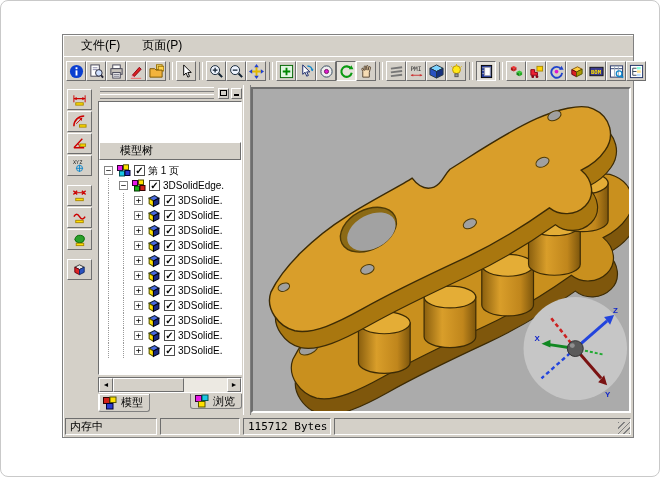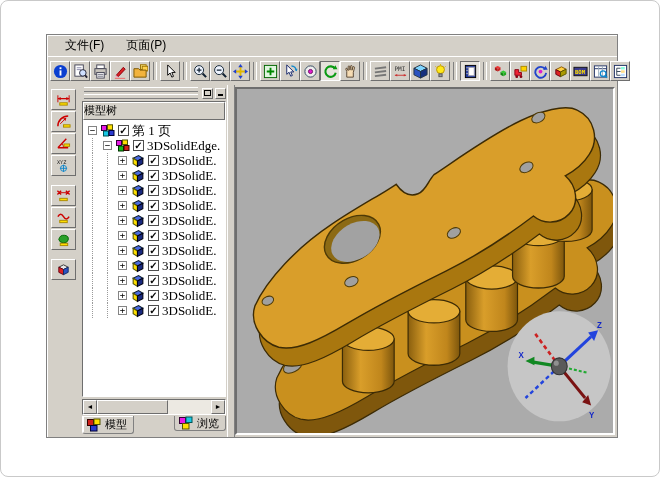--- a/index.html
+++ b/index.html
@@ -1,18 +1,18 @@
 <!DOCTYPE html>
 <html><head>
 <meta charset="utf-8">
 <style>
   html,body{margin:0;padding:0;background:#fff;}
   body{font-family:"Liberation Sans", sans-serif; -webkit-font-smoothing:none;}
   .canvas{position:relative;width:660px;height:477px;background:#fff;border:1px solid #c9c9c9;border-radius:8px;overflow:hidden;box-sizing:border-box;}
-  .window{position:absolute;left:45px;top:33px;width:572px;height:404px;background:#d4d0c8;border:1px solid #808080;box-shadow:inset 1px 1px 0 #ffffff;display:flex;flex-direction:column;box-sizing:border-box;}
+  .window{position:absolute;left:61px;top:33px;width:572px;height:404px;background:#d4d0c8;border:1px solid #808080;box-shadow:inset 1px 1px 0 #ffffff;display:flex;flex-direction:column;box-sizing:border-box;}
   
   .menubar{height:21px;display:flex;align-items:center;padding-left:10px;gap:6px;flex:none;}
   .menu-item{font-size:12px;color:#000;padding:2px 8px;cursor:default;}
   
   .toolbar{height:26px;display:flex;align-items:center;padding:1px 3px;flex:none;border-top:1px solid #fff;}
   .tb-btn{width:20px;height:20px;flex:none;display:flex;align-items:center;justify-content:center;background:#d4d0c8;border:1px solid;border-color:#ffffff #6e6e6e #6e6e6e #ffffff;box-sizing:border-box;}
   .tb-btn.pressed{border-color:#6e6e6e #ffffff #ffffff #6e6e6e;background:#e6e3dc;}
   .tb-sep{width:2px;height:18px;margin:0 3px;border-left:1px solid #808080;border-right:1px solid #ffffff;flex:none;}
   .ico{width:15px;height:15px;display:block;}
   .ico svg{width:15px;height:15px;display:block;}
@@ -23,30 +23,30 @@
   .sb-btn{width:25px;height:21px;flex:none;display:flex;align-items:center;justify-content:center;background:#d4d0c8;border:1px solid;border-color:#ffffff #6e6e6e #6e6e6e #ffffff;box-sizing:border-box;}
   
   .tree-panel{width:147px;flex:none;display:flex;flex-direction:column;padding:2px 1px 2px 2px;box-sizing:border-box;}
   .grip-row{height:12px;flex:none;display:flex;align-items:center;gap:2px;margin-bottom:2px;}
   .grips{flex:1;display:flex;flex-direction:column;gap:2px;padding:0 2px;}
   .grip-line{height:3px;border-top:1px solid #ffffff;border-bottom:1px solid #808080;}
   .mini-btn{width:11px;height:11px;flex:none;background:#d4d0c8;border:1px solid;border-color:#ffffff #6e6e6e #6e6e6e #ffffff;display:flex;align-items:center;justify-content:center;box-sizing:border-box;}
   .glyph-square{width:5px;height:4px;border:1px solid #000;}
   .glyph-minus{width:5px;height:2px;background:#000;margin-top:4px;}
   .panel-box{flex:1;border:1px solid;border-color:#6e6e6e #ffffff #ffffff #6e6e6e;background:#fff;display:flex;flex-direction:column;min-height:0;}
-  .panel-header{height:16px;flex:none;background:#d4d0c8;border:1px solid;border-color:#ffffff #6e6e6e #6e6e6e #ffffff;font-size:11px;line-height:15px;padding-left:0;color:#000;}
+  .panel-header{height:16px;flex:none;background:#d4d0c8;border:1px solid;border-color:#ffffff #6e6e6e #6e6e6e #ffffff;font-size:11px;line-height:15px;padding-left:20px;color:#000;margin-top:40px;}
   .tree{flex:1;overflow:hidden;background:#fff;padding:3px 0 0 2px;font-size:10px;}
   .trow{height:15px;display:flex;align-items:center;white-space:nowrap;}
   .guide{width:15px;height:15px;flex:none;position:relative;}
   .guide::before{content:"";position:absolute;left:7px;top:0;bottom:0;border-left:1px dotted #9a9a9a;}
   .exp{width:9px;height:9px;flex:none;border:1px solid #848484;background:#fff;font-size:9px;line-height:7px;text-align:center;color:#000;margin:0 3px;box-sizing:border-box;font-family:"DejaVu Sans Mono",monospace;}
   .titem-ico{width:16px;height:14px;flex:none;margin-right:2px;}
   .titem-ico svg{width:16px;height:14px;display:block;}
   .cb{width:11px;height:11px;flex:none;border:1px solid #4d4d4d;background:#fff;font-size:10px;line-height:10px;text-align:center;color:#000;margin-right:3px;box-sizing:border-box;font-weight:bold;}
-  .tlabel{font-size:13px;color:#000;font-family:Liberation Serif, serif;}
+  .tlabel{font-size:10px;color:#000;font-family:Liberation Sans, sans-serif;}
   
   .hscroll{height:14px;flex:none;margin-top:2px;display:flex;border:1px solid;border-color:#6e6e6e #ffffff #ffffff #6e6e6e;background:#ece9e2;}
   .scroll-btn{width:14px;height:100%;flex:none;background:#d4d0c8;border:1px solid;border-color:#ffffff #6e6e6e #6e6e6e #ffffff;font-size:7px;line-height:11px;text-align:center;color:#000;box-sizing:border-box;}
   .scroll-track{flex:1;position:relative;}
   .scroll-thumb{position:absolute;left:0;top:0;bottom:0;width:62%;background:#d4d0c8;border:1px solid;border-color:#ffffff #6e6e6e #6e6e6e #ffffff;box-sizing:border-box;}
   
   .tabs{height:19px;flex:none;display:flex;align-items:flex-start;padding-top:1px;justify-content:space-between;}
   .tab{height:15px;display:flex;align-items:center;gap:3px;padding:0 6px 0 3px;background:#d4d0c8;border:1px solid #808080;border-top:none;border-radius:0 0 3px 3px;font-size:11px;color:#000;box-sizing:border-box;}
   .tab.active{height:18px;border-left-color:#fff;box-shadow:1px 1px 0 #fff inset;}
   .tab .titem-ico{margin-right:0;}
@@ -723,15 +723,22 @@
             <circle cx="324" cy="262" r="8" fill="#5a5a5a" stroke="#333"></circle>
             <circle cx="321" cy="259" r="2.5" fill="#909090"></circle>
             <text class="axis-label" x="362" y="226">Z</text>
             <text class="axis-label" x="283" y="254">X</text>
             <text class="axis-label" x="354" y="311">Y</text>
           </g>
         </svg>
       </div>
     </div>
 
+    <div class="statusbar">
+      <div class="status-cell c1">内存中</div>
+      <div class="status-cell c2"></div>
+      <div class="status-cell c3">115712 Bytes</div>
+      <div class="status-cell c4"></div>
+      <div class="resize-grip"></div>
+    </div>
 
   </div>
 </div>
 
 </body></html>

